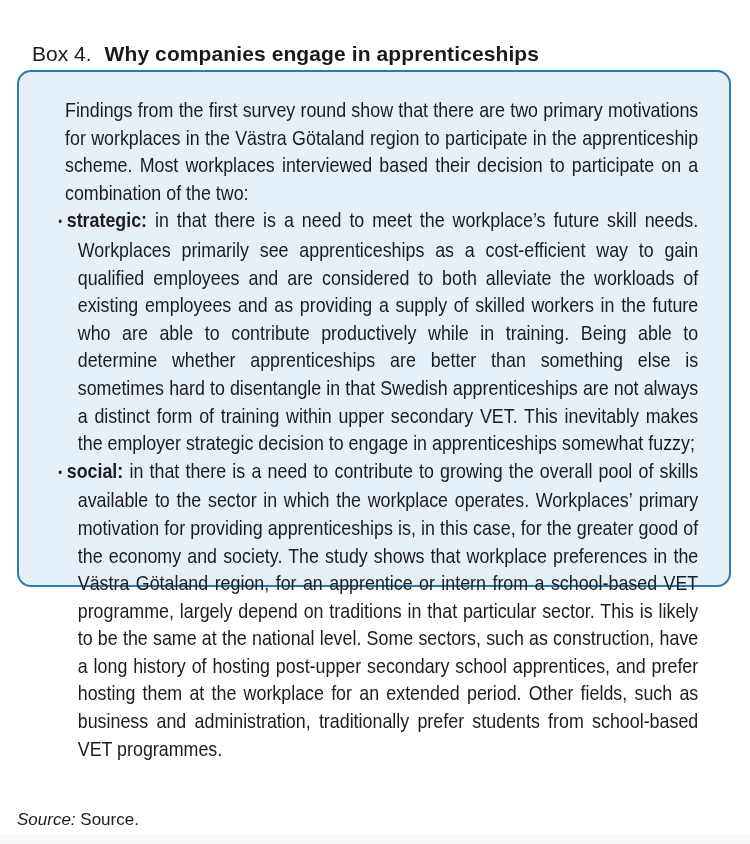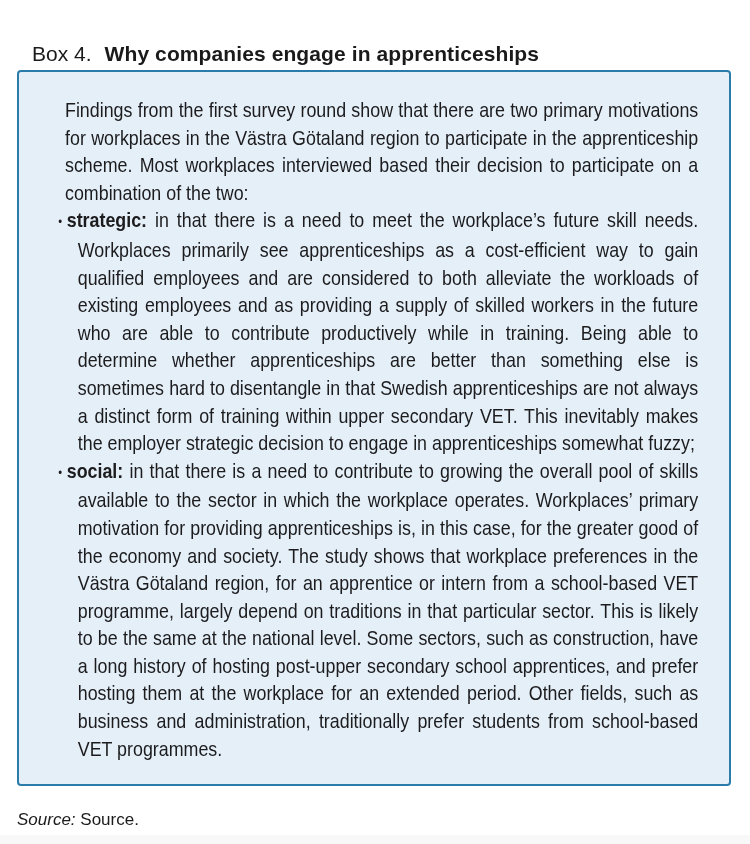--- a/index.html
+++ b/index.html
@@ -17,25 +17,25 @@
     position: absolute; top: 26px; left: 17px; right: 17px;
     margin: 15px; font-size: 21px; line-height: 25px; font-weight: 400;
     white-space: nowrap;
   }
   .box-label { font-weight: 400; margin-right: 13px; }
   .box-heading { font-weight: 700; letter-spacing: 0.1px; }
 
   
   .callout {
     position: absolute; top: 70px; left: 17px;
-    width: 714px; height: 716px;
+    width: 714px; height: 517px;
     box-sizing: border-box;
     background: #e5eff8;
     border: 2.5px solid #2b7cab;
-    border-radius: 4px;
+    border-radius: 14px;
   }
   .condensed {
     margin: 24px 0 0 46px;
     width: 745px;
     transform: scaleX(0.85);
     transform-origin: 0 0;
     font-size: 21px;
     line-height: 27.6px;
     text-align: justify;
     color: #1c1c1e;

